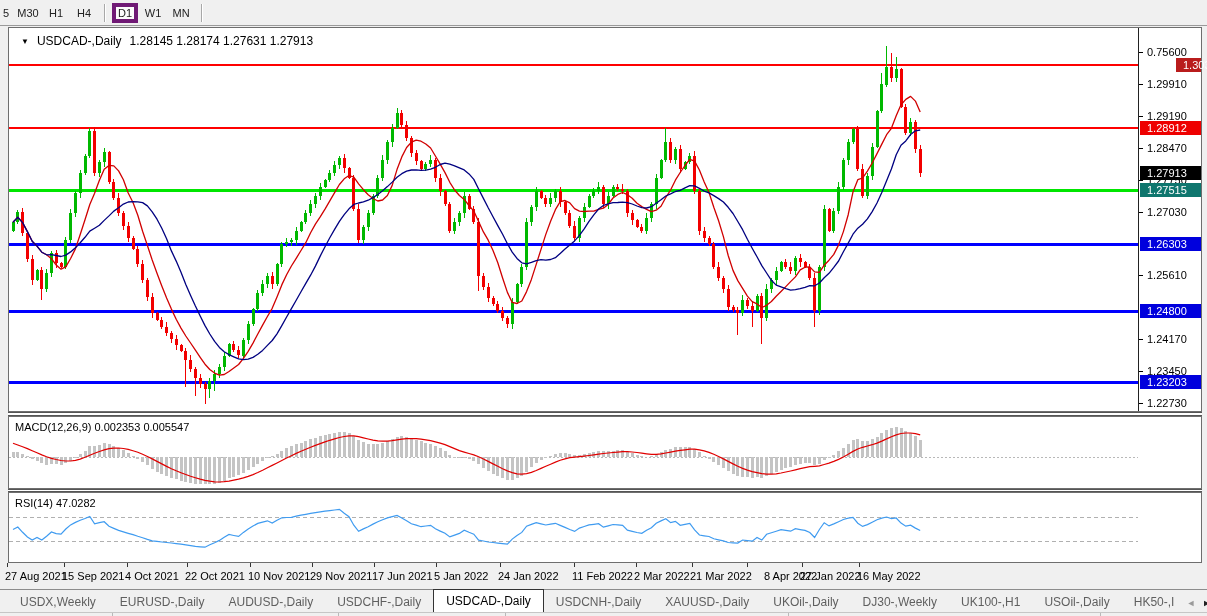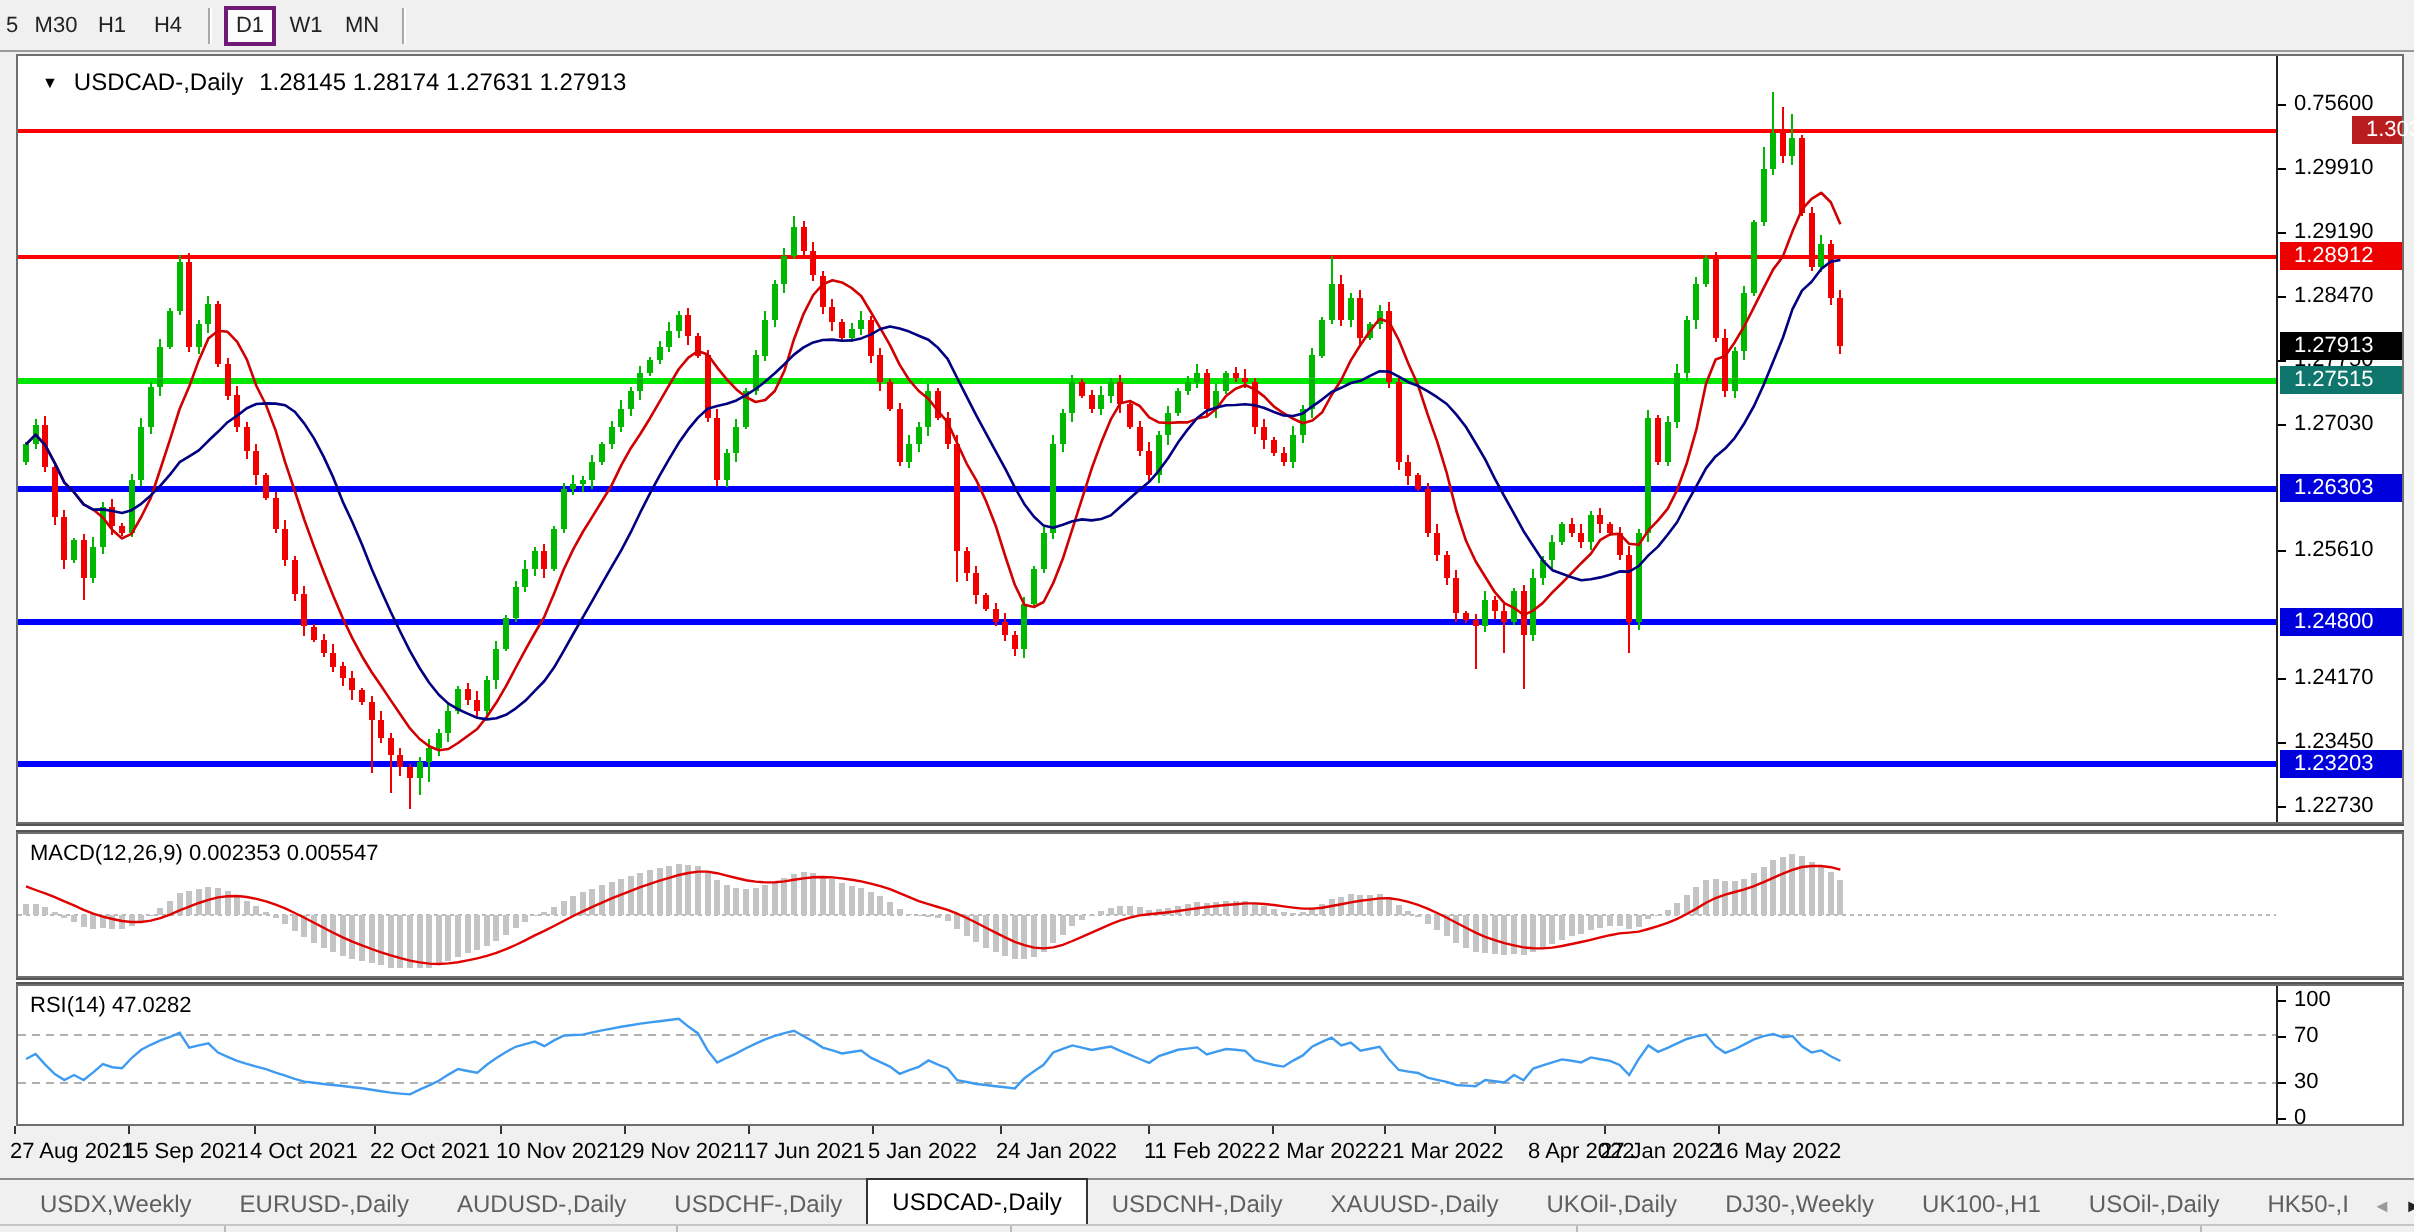--- a/index.html
+++ b/index.html
@@ -5,21 +5,21 @@
   html,body{margin:0;padding:0;}
   body{width:1207px;height:616px;position:relative;overflow:hidden;background:#f0f0f0;
        font-family:"Liberation Sans",sans-serif;-webkit-font-smoothing:none;}
   
   .toolbar{position:absolute;left:0;top:0;width:1207px;height:26px;background:#f0f0f0;
            border-bottom:1px solid #9a9a9a;display:flex;align-items:center;gap:2px;
            padding-left:2px;box-sizing:border-box;}
   .tf-btn{height:20px;min-width:26px;padding:0 2px;display:flex;align-items:center;justify-content:center;
           font-size:11px;color:#222;box-sizing:border-box;}
   .tf-btn.first{min-width:14px;margin-left:-3px;}
-  .tf-btn.active{background:#fcfcfc;border:2px solid #701a75;}
+  .tf-btn.active{background:#fcfcfc;border:4px solid #701a75;}
   .tf-sep{width:1px;height:18px;background:#a8a8a8;margin:0 5px;box-shadow:1px 0 0 #fff;}
   
   .pane{position:absolute;left:8px;width:1194px;background:#fff;border:1px solid #6e6e6e;box-sizing:border-box;}
   #main-pane{top:27px;height:385px;}
   #macd-pane{top:416px;height:73px;}
   #rsi-pane{top:492px;height:71px;}
   svg.plot{position:absolute;left:0;top:0;display:block;}
   .axis{position:absolute;top:0;bottom:0;left:1129px;right:0;border-left:1px solid #222;background:#fff;}
   .axis-label{position:absolute;left:8px;height:14px;line-height:14px;font-size:11px;color:#000;white-space:nowrap;}
   .tick{position:absolute;left:0;width:4px;height:1px;background:#000;}
@@ -697,30 +697,20 @@
 
 <div class="splitter" id="split2"></div>
 
 <div class="pane" id="rsi-pane">
   <svg class="plot" id="rsi-svg" width="1129" height="69">
       <line x1="0" x2="1129" y1="24.7" y2="24.7" stroke="#b0b0b0" stroke-dasharray="4 3" shape-rendering="crispEdges"></line>
       <line x1="0" x2="1129" y1="48.3" y2="48.3" stroke="#b0b0b0" stroke-dasharray="4 3" shape-rendering="crispEdges"></line>
       <polyline points="4.0,36.5 8.8,34.0 13.6,39.3 18.4,44.0 23.2,47.0 28.0,44.5 32.8,47.0 37.6,43.2 42.4,39.0 47.2,40.6 52.0,41.1 56.8,36.0 61.6,31.9 66.4,29.4 71.2,27.2 76.0,25.5 80.8,23.4 85.6,30.8 90.4,29.7 95.2,28.7 100.0,33.3 104.8,35.4 109.6,37.4 114.4,38.9 119.2,40.3 124.0,41.6 128.8,43.3 133.6,44.8 138.4,46.4 143.2,47.8 148.0,48.4 152.8,49.0 157.6,49.5 162.4,50.0 167.2,50.6 172.0,51.1 176.8,51.9 181.6,52.6 186.4,53.3 191.2,53.8 196.0,54.2 200.8,51.8 205.6,49.7 210.4,47.4 215.2,44.3 220.0,41.5 224.8,42.5 229.6,43.4 234.4,39.4 239.2,36.0 244.0,33.0 248.8,30.4 253.6,29.1 258.4,27.8 263.2,30.1 268.0,27.2 272.8,24.8 277.6,24.5 282.4,24.3 287.2,23.2 292.0,22.2 296.8,21.3 301.6,20.4 306.4,19.6 311.2,18.8 316.0,18.2 320.8,17.6 325.6,17.0 330.4,16.4 335.2,20.3 340.0,23.7 344.8,32.2 349.6,38.3 354.4,35.9 359.2,33.7 364.0,31.1 368.8,28.8 373.6,26.7 378.4,24.9 383.2,23.6 388.0,22.4 392.8,25.1 397.6,27.7 402.4,30.8 407.2,32.2 412.0,33.7 416.8,33.0 421.6,32.3 426.4,35.8 431.2,38.1 436.0,40.3 440.8,43.9 445.6,42.1 450.4,40.4 455.2,37.2 460.0,39.3 464.8,41.2 469.6,47.1 474.4,48.0 479.2,49.0 484.0,49.5 488.8,50.1 493.6,50.6 498.4,51.2 503.2,46.1 508.0,42.6 512.8,39.4 517.6,33.2 522.4,31.4 527.2,29.7 532.0,30.8 536.8,32.0 541.6,31.1 546.4,30.3 551.2,32.4 556.0,34.4 560.8,36.5 565.6,38.4 570.4,35.1 575.2,33.5 580.0,31.9 584.8,31.3 589.6,30.7 594.4,34.2 599.2,32.8 604.0,31.5 608.8,31.9 613.6,32.4 618.4,37.1 623.2,38.3 628.0,39.5 632.8,40.3 637.6,37.3 642.4,34.7 647.2,30.2 652.0,27.9 656.8,25.8 661.6,29.7 666.4,28.3 671.2,32.3 676.0,31.4 680.8,30.4 685.6,36.8 690.4,42.0 695.2,42.8 700.0,43.5 704.8,45.8 709.6,46.9 714.4,47.9 719.2,49.5 724.0,49.8 728.8,50.1 733.6,47.0 738.4,47.6 743.2,48.2 748.0,44.5 752.8,47.1 757.6,41.3 762.4,39.7 767.2,38.2 772.0,36.7 776.8,37.4 781.6,38.2 786.4,35.7 791.2,36.6 796.0,37.4 800.8,39.5 805.6,44.5 810.4,36.5 815.2,29.7 820.0,32.9 824.8,30.9 829.6,28.7 834.4,26.5 839.2,25.2 844.0,24.3 848.8,30.2 853.6,33.4 858.4,31.6 863.2,29.2 868.0,26.7 872.8,25.1 877.6,24.0 882.4,25.6 887.2,25.0 892.0,30.1 896.8,33.2 901.6,32.2 906.4,35.1 911.2,37.5" fill="none" stroke="#3f9bf0" stroke-width="1.2"></polyline>
     </svg>
   <div class="ind-label">RSI(14) 47.0282</div>
-  <div class="axis" id="rsi-axis">
-      <div class="tick" style="top: 7px;"></div>
-      <div class="axis-label" style="top: 0px;">100</div>
-      <div class="tick" style="top: 25px;"></div>
-      <div class="axis-label" style="top: 18px;">70</div>
-      <div class="tick" style="top: 48px;"></div>
-      <div class="axis-label" style="top: 41px;">30</div>
-      <div class="tick" style="top: 66px;"></div>
-      <div class="axis-label" style="top: 59px;">0</div>
-    </div>
 </div>
 
 <div class="date-axis" id="date-axis">
     <div class="dtick" style="left: -1px;"></div>
     <div class="date-label" style="left: -3px;">27 Aug 2021</div>
     <div class="dtick" style="left: 56px;"></div>
     <div class="date-label" style="left: 54px;">15 Sep 2021</div>
     <div class="dtick" style="left: 119px;"></div>
     <div class="date-label" style="left: 117px;">4 Oct 2021</div>
     <div class="dtick" style="left: 179px;"></div>

